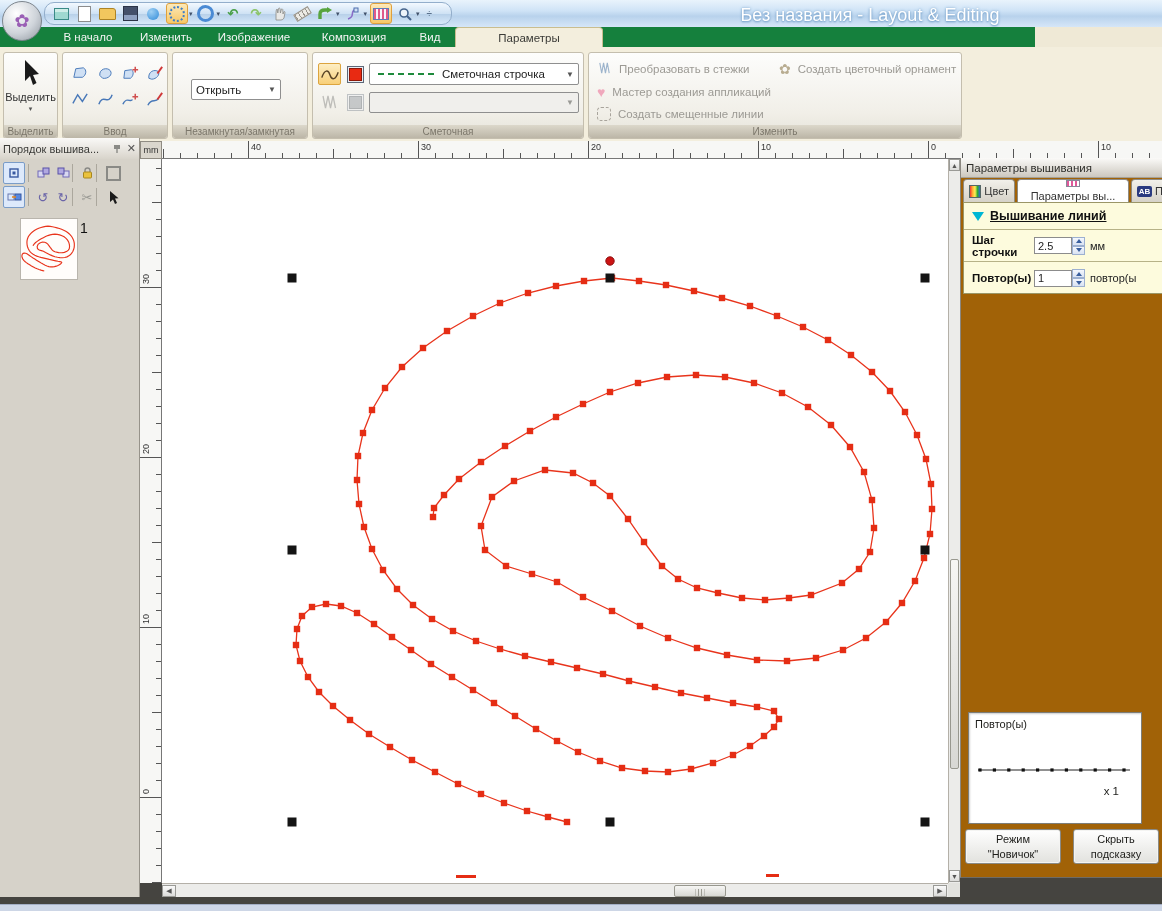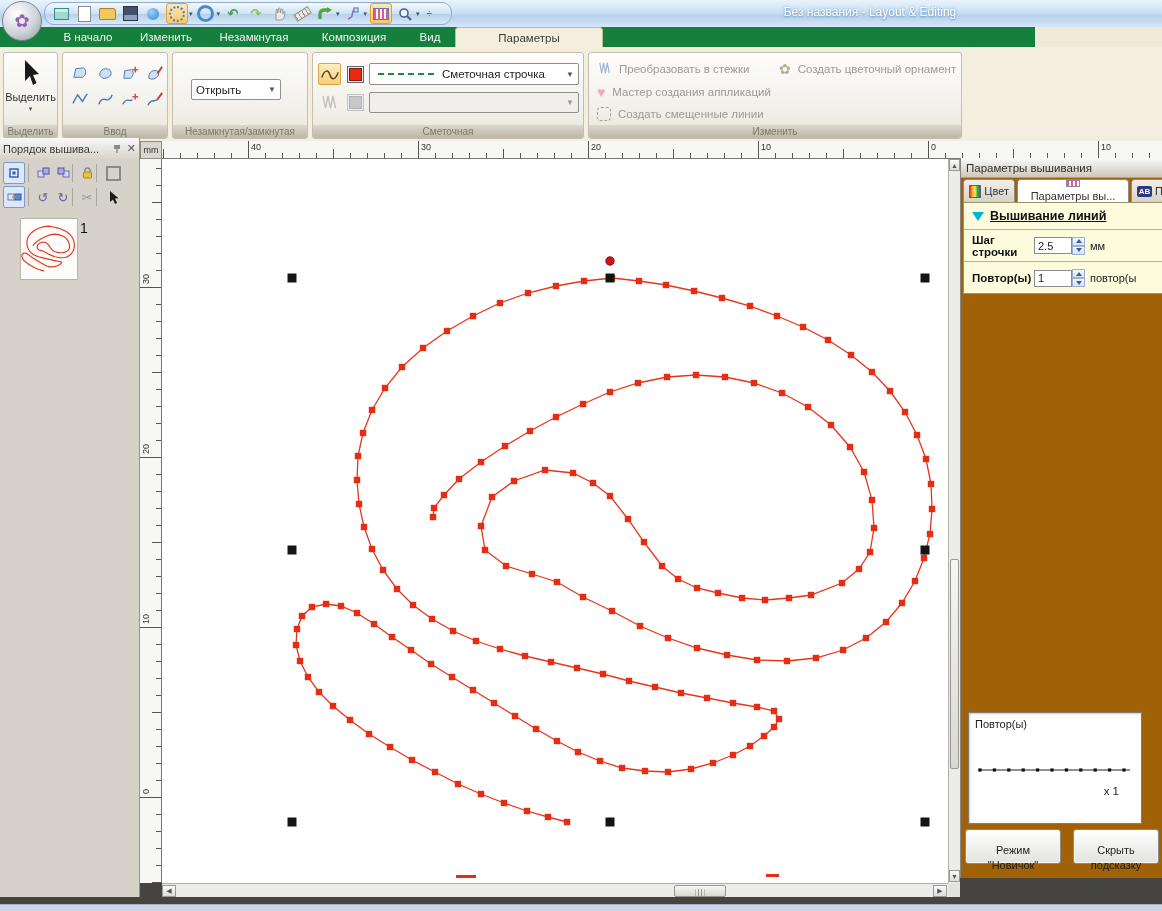--- a/index.html
+++ b/index.html
@@ -16,21 +16,21 @@
   .qat{left:44px;top:2px;width:408px;height:23px;border-radius:10px;
     background:linear-gradient(#f3f9ff,#cfe2f4 50%,#b6cfe8 51%,#d8e9fa);
     border:1px solid #93aecb;display:flex;align-items:center;gap:3px;padding:0 6px;box-sizing:border-box;}
   .qi{width:20px;height:19px;display:flex;align-items:center;justify-content:center;font-size:13px;line-height:13px;}
   .qi.hl{background:linear-gradient(#fde9b8,#f6c868);border:1px solid #dfa03c;border-radius:3px;}
   .ddk{font-size:7px;color:#40506a;margin-left:-2px;}
   .doctab{left:455px;top:0;width:150px;height:27px;border-radius:4px 4px 0 0;
     background:linear-gradient(#f7eecb,#e9dca6);border:1px solid #cdbd85;border-bottom:none;
     color:#fffdf0;text-shadow:0 1px 2px #a89858, 0 0 2px #b0a060;
     display:flex;align-items:center;justify-content:center;font-size:11.5px;}
-  .wintitle{left:700px;top:5px;width:340px;text-align:center;color:#ffffff;font-size:12px;
+  .wintitle{left:700px;top:5px;width:340px;text-align:center;color:#ffffff;font-size:18px;
     text-shadow:0 0 3px #7fa8cf,0 1px 2px #6f9cc8;}
   
   .menubar{left:0;top:27px;width:1162px;height:20px;background:#15803d;}
   .menubar .cream{position:absolute;left:1035px;top:0;width:127px;height:20px;background:#efe9d6;}
   .mtab{position:absolute;top:0;height:20px;display:flex;align-items:center;justify-content:center;
     color:#f4f4f4;font-size:11.5px;}
   .mtab.active{background:#f3eedd;color:#3a3a36;border-radius:4px 4px 0 0;border:1px solid #c9bd8f;border-bottom:none;}
   
   .ribbon{left:0;top:47px;width:1162px;height:94px;background:#f3eedd;}
   .grp{position:absolute;top:5px;height:87px;background:linear-gradient(#fdfdfc,#f1efe8 70%,#e6e3da);
@@ -90,21 +90,21 @@
   .spin{width:13px;height:18px;display:flex;flex-direction:column;}
   .spin div{flex:1;background:linear-gradient(#f4f7fd,#d9e2f2);border:1px solid #9db0d0;box-sizing:border-box;
     display:flex;align-items:center;justify-content:center;}
   .tri-u{width:0;height:0;border-left:3px solid transparent;border-right:3px solid transparent;border-bottom:4px solid #3a5f9e;}
   .tri-d{width:0;height:0;border-left:3px solid transparent;border-right:3px solid transparent;border-top:4px solid #3a5f9e;}
   .yunit{font-size:11px;margin-left:5px;white-space:nowrap;}
   .hdr-tri{width:0;height:0;border-left:6px solid transparent;border-right:6px solid transparent;border-top:9px solid #00b6d4;margin:0 6px 0 8px;}
   .pvbox{position:absolute;left:7px;top:554px;width:172px;height:110px;background:#fff;border:1px solid #7d7d78;
     box-shadow:inset 1px 1px 2px #ccc;}
   .btn3d{position:absolute;height:35px;background:linear-gradient(#ffffff,#e2e2de);border:1px solid #8a8a85;border-radius:3px;
-    box-shadow:0 0 0 1px #f4f4f2 inset;font-size:11px;color:#1d1d1a;text-align:center;line-height:15px;padding-top:13px;box-sizing:border-box;}
+    box-shadow:0 0 0 1px #f4f4f2 inset;font-size:11px;color:#1d1d1a;text-align:center;line-height:15px;padding-top:2px;box-sizing:border-box;}
   
   .darkband{left:0;top:897px;width:1162px;height:7px;background:#45443f;}
   .status{left:0;top:904px;width:1162px;height:7px;background:#cdd6e6;border-top:1px solid #a3aec4;}
   svg{display:block;}
 </style>
 </head>
 <body>
 
 <div id="app">
 
@@ -171,21 +171,21 @@
       </span>
       <span class="ddk">▾</span>
     <span style="margin-left:4px;color:#5a718c;font-size:10px;">÷</span>
   </div>
   <div class="abs wintitle">Без названия - Layout &amp; Editing</div>
 
   <div class="abs menubar">
     <div class="cream"></div>
     <div class="mtab" style="left:48px;width:80px;">В начало</div>
     <div class="mtab" style="left:130px;width:72px;">Изменить</div>
-    <div class="mtab" style="left:208px;width:92px;">Незамкнутая</div>
+    <div class="mtab" style="left:208px;width:92px;">Изображение</div>
     <div class="mtab" style="left:306px;width:96px;">Композиция</div>
     <div class="mtab" style="left:408px;width:44px;">Вид</div>
     <div class="mtab active" style="left:455px;width:148px;box-sizing:border-box;">Параметры</div>
   </div>
 
   <div class="abs ribbon">
 
     <div class="grp" style="left:3px;width:55px;">
       <div style="position:absolute;left:50%;top:6px;transform:translateX(-50%);">
         <svg width="22" height="28" viewBox="0 0 22 28">

